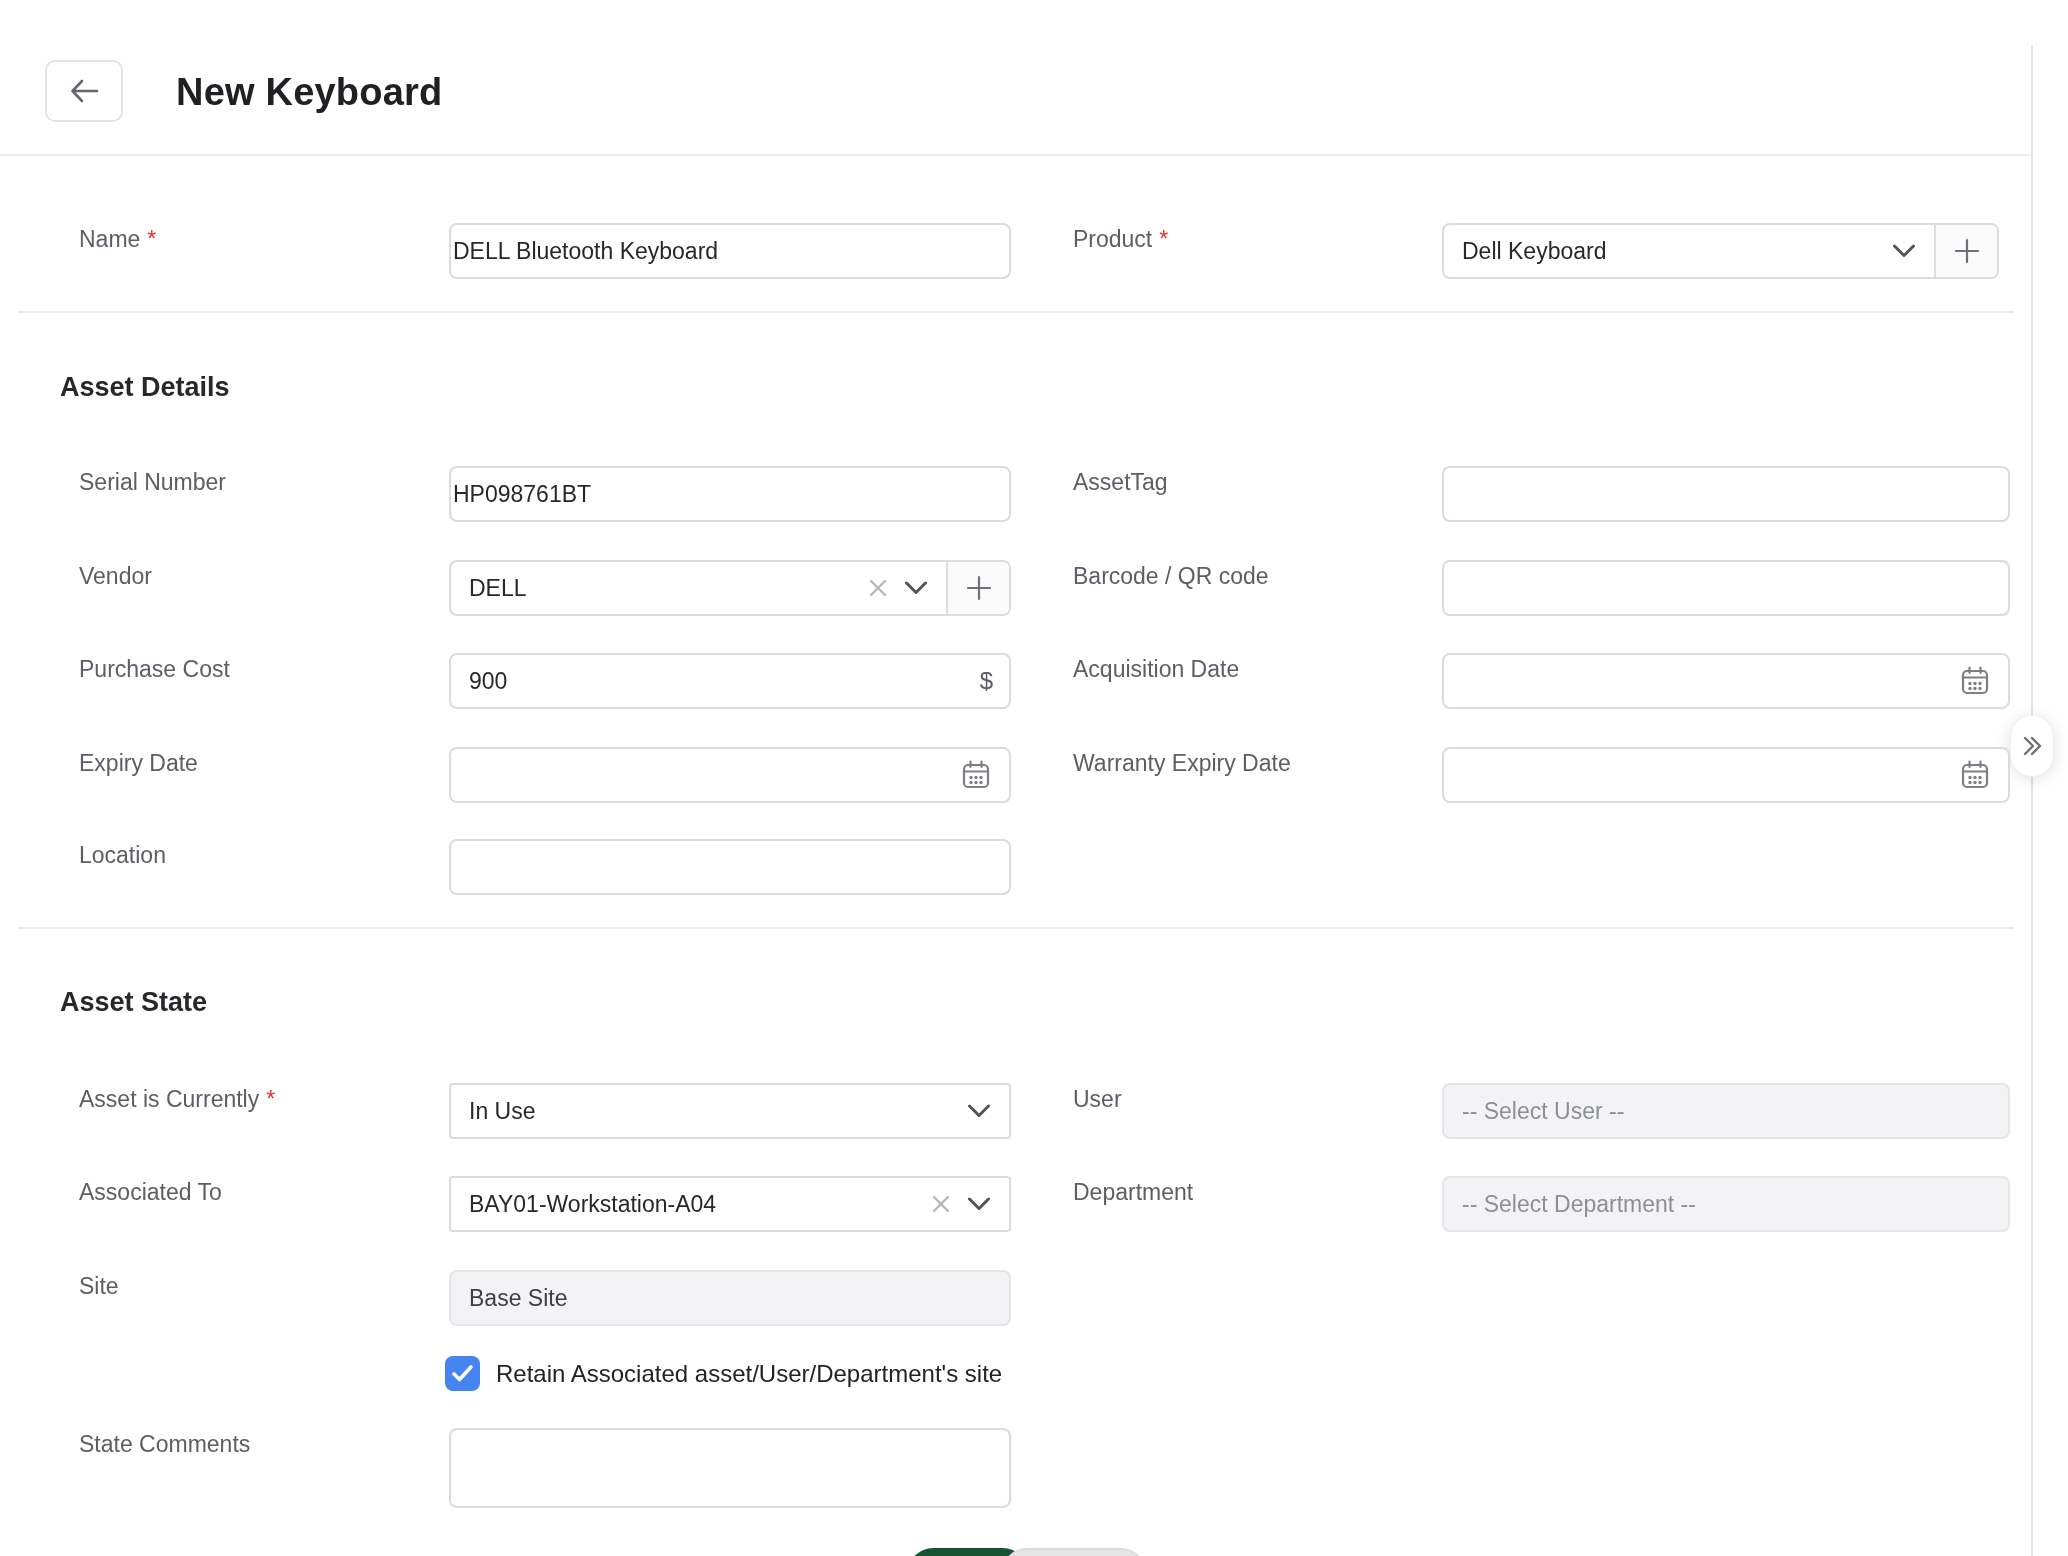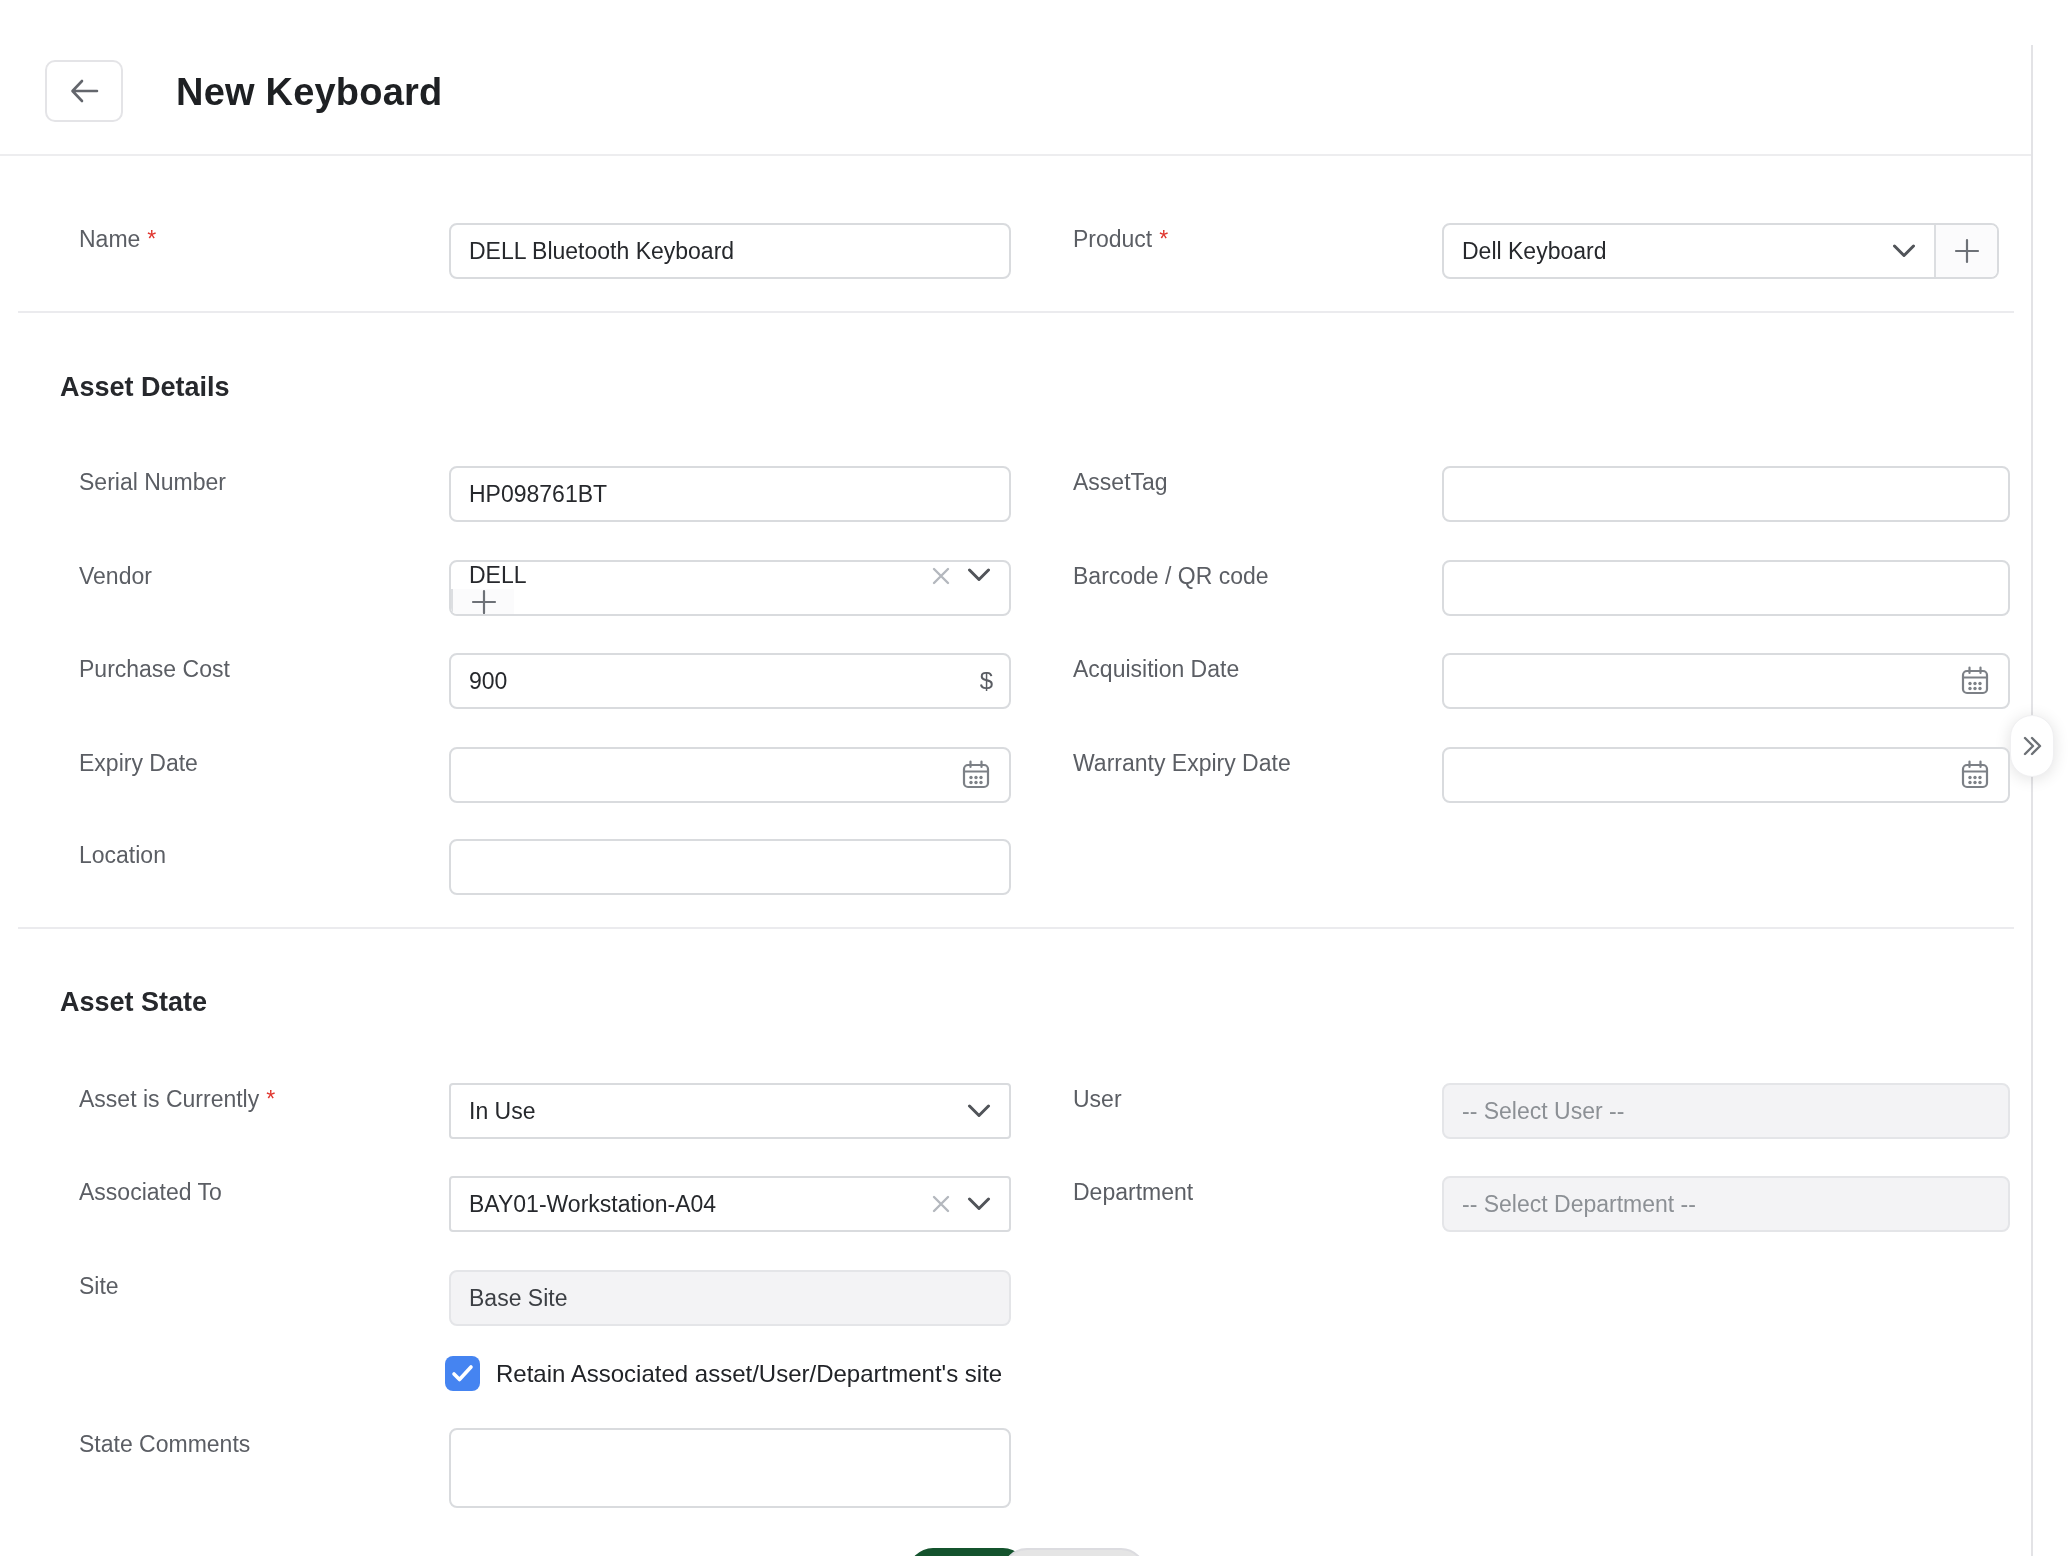--- a/index.html
+++ b/index.html
@@ -22,21 +22,21 @@
     background:#fff; border:1px solid #f0f0f2; border-radius:22px; cursor:pointer;
     box-shadow:0 2px 16px rgba(0,0,0,.12); display:flex; align-items:center; justify-content:center; }
 
   .divider { position:absolute; left:18px; width:1996px; height:2px; background:#ebebee; }
   .sec-title { position:absolute; left:60px; font-size:27px; font-weight:700; color:#26282c; }
 
   .lbl { position:absolute; font-size:23px; color:#5b5e64; }
   .req { color:#e0362f; margin-left:7px; font-size:23px; }
 
   .tin { position:absolute; height:56px; border:2px solid #d9dbde; border-radius:8px;
-    font-size:23px; color:#26282c; padding:0 18px; outline:none; background:#fff;
+    font-size:23px; color:#26282c; padding:0 2px; outline:none; background:#fff;
     font-family:"Liberation Sans", sans-serif; }
   .wrap { position:absolute; height:56px; border:2px solid #d9dbde; border-radius:8px;
     background:#fff; display:flex; align-items:center; padding:0 16px 0 18px; gap:14px; }
   .wrap input.bare { flex:1; border:none; outline:none; font-size:23px; color:#26282c;
     min-width:0; background:transparent; font-family:"Liberation Sans", sans-serif; }
   .suffix { font-size:24px; color:#5a5d63; }
 
   .grp { position:absolute; height:56px; border:2px solid #d9dbde; border-radius:8px;
     background:#fff; display:flex; overflow:hidden; }
   .grp .main { flex:1; display:flex; align-items:center; padding:0 18px; gap:16px; cursor:pointer; }
@@ -125,21 +125,21 @@
 
   <div class="sec-title" style="top:327px;">Asset Details</div>
 
   <div class="lbl" style="left:79px; top:424px;">Serial Number</div>
   <input class="tin" style="left: 449px; top: 421px; width: 562px;" value="HP098761BT">
 
   <div class="lbl" style="left:1073px; top:424px;">AssetTag</div>
   <input class="tin" style="left: 1442px; top: 421px; width: 568px;" value="">
 
   <div class="lbl" style="left:79px; top:518px;">Vendor</div>
-  <div class="grp" style="left:449px; top:515px; width:562px;flex-direction:column;">
+  <div class="grp" style="left:449px; top:515px; width:562px;">
     <div class="main">
       <span class="val">DELL</span>
       <span>
         <svg width="20" height="20" viewBox="0 0 20 20">
             <path d="M3 3 L17 17 M17 3 L3 17" fill="none" stroke="#b4b8be" stroke-width="2.4" stroke-linecap="round"></path>
           </svg>
       </span>
       <span>
         <svg width="24" height="15" viewBox="0 0 24 15">
             <path d="M2.5 2 L12 11.5 L21.5 2" fill="none" stroke="#515459" stroke-width="3" stroke-linecap="round" stroke-linejoin="round"></path>

